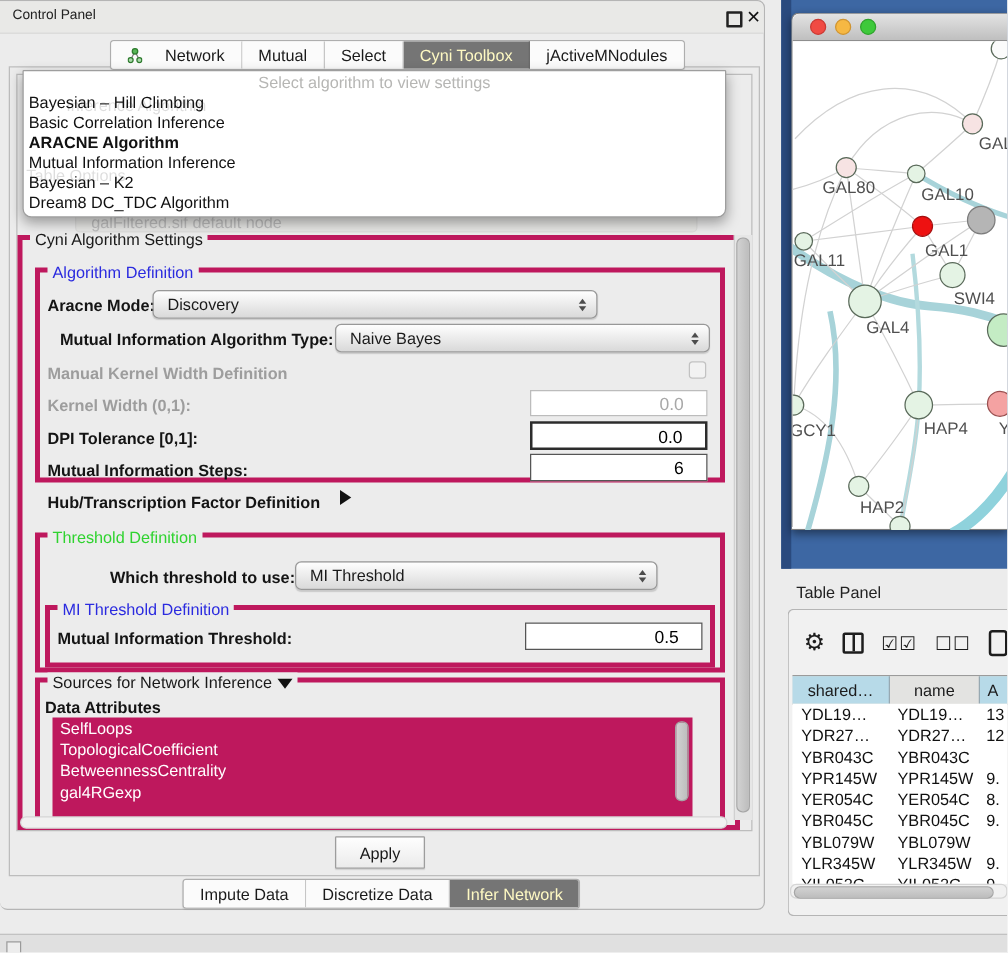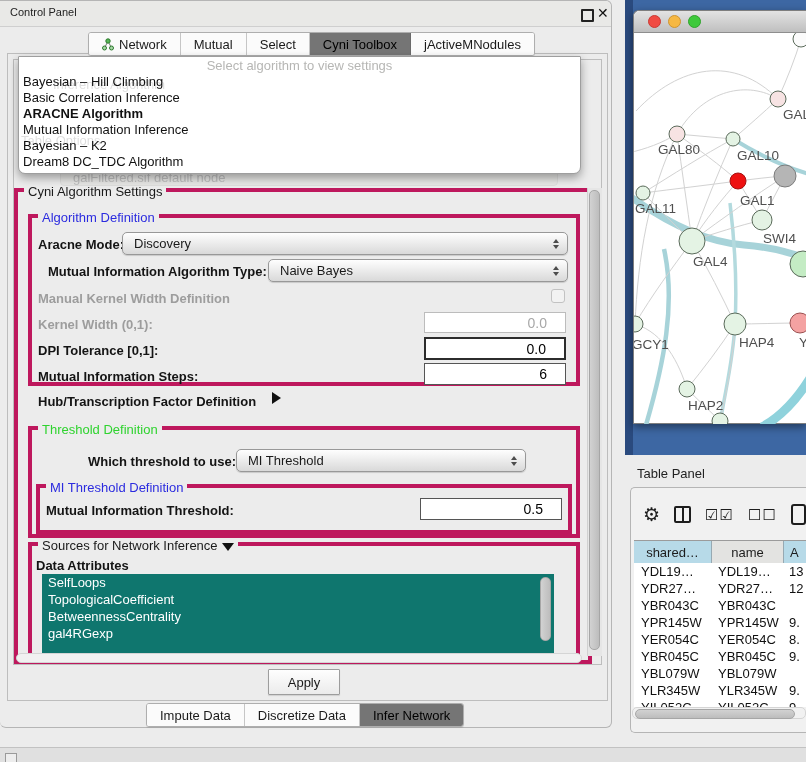--- a/index.html
+++ b/index.html
@@ -8,23 +8,23 @@
   .abs{position:absolute}
   
   .cp{left:0;top:5;width:612px;height:728px;background:#ececec;border:1px solid #b5b5b5;
       border-left:none;border-radius:0 6px 6px 6px;box-sizing:border-box}
   .cp-titlebar{left:0;top:0;width:100%;height:25px;background:#e9e9e7;border-bottom:1px solid #cfcfcf;border-radius:0 6px 0 0}
   .cp-title{left:10px;top:5px;font-size:11px;color:#222}
   .float-btn{left:581px;top:8px;width:9px;height:9px;border:2px solid #222;border-radius:1px}
   .close-btn{left:597px;top:4px;font-size:14px;font-weight:bold;color:#111}
   
   .tabbar{display:flex;height:22px;border:1px solid #aeaeae;border-radius:3px;overflow:hidden;background:#fbfbfb;box-shadow:0 1px 1px rgba(0,0,0,.08)}
-  .tab{display:flex;align-items:center;gap:5px;padding:0 13px;font-size:13px;background:#fbfbfb;border-right:1px solid #c6c6c6;white-space:nowrap}
+  .tab{display:flex;align-items:center;gap:18px;padding:0 13px;font-size:13px;background:#fbfbfb;border-right:1px solid #c6c6c6;white-space:nowrap}
   .tab:last-child{border-right:none}
-  .tab.selected{background:#757575;color:#000000;border-right-color:#6a6a6a}
+  .tab.selected{background:#757575;color:#fef9c3;border-right-color:#6a6a6a}
   
   .pbox{border:1px solid #bdbdbd;background:#ececec}
   
   .popup{left:18px;top:56px;width:561px;height:116px;background:#fff;border:1px solid #9e9e9e;
          border-radius:1px 1px 7px 7px;box-shadow:0 4px 10px rgba(0,0,0,.35);z-index:40}
   .popup-ph{height:17px;line-height:17px;text-align:center;font-size:13px;color:#b6b6b4;position:relative;z-index:2}
   .dd-item{height:16px;line-height:16px;font-size:13px;padding-left:4px;color:#111;position:relative;z-index:2;white-space:nowrap}
   .dd-item.bold{font-weight:bold}
   .ghost{font-size:13px;color:#000;opacity:.13;z-index:1;white-space:nowrap}
   .obscured-row{left:60px;top:168px;width:498px;height:18px;background:#e3e3e1;border:1px solid #d2d2d0;border-radius:4px;
@@ -45,21 +45,21 @@
   .tri-dn{width:0;height:0;border-left:3.5px solid transparent;border-right:3.5px solid transparent;border-top:4.5px solid #4c4c4c}
   
   .field{background:#fff;font-size:14px;display:flex;align-items:center;justify-content:flex-end;padding-right:18px;box-sizing:border-box}
   .f-dis{border:1px solid #bcbcbc;color:#a8a8a8}
   .f-strong{border:2px solid #2c2c2c;color:#000}
   .f-med{border:1px solid #555;color:#000}
   .checkbox{width:14px;height:14px;background:#f2f2f2;border:1px solid #c2c2c2;border-radius:3px;box-sizing:border-box}
   .disclose{width:0;height:0;border-top:6px solid transparent;border-bottom:6px solid transparent;border-left:9px solid #111;display:inline-block}
   .tri-small-dn{display:inline-block;width:0;height:0;border-left:6px solid transparent;border-right:6px solid transparent;border-top:8px solid #111;vertical-align:middle;margin-left:4px}
   
-  .attr-list{background:#0f766e;overflow:hidden}
+  .attr-list{background:#be185d;overflow:hidden}
   .attr-item{color:#fff;font-size:13px;height:17px;line-height:17px;padding-left:6px}
   
   .sb-track-v{background:#e6e6e6;border-left:1px solid #d0d0d0}
   .sb-thumb{background:linear-gradient(90deg,#d2d2d2,#bdbdbd);border:1px solid #a6a6a6;border-radius:5px}
   .sb-thumb-h{background:linear-gradient(#d2d2d2,#bdbdbd);border:1px solid #a6a6a6;border-radius:5px}
   .sb-track-h{background:#f1f1f1;border:1px solid #d5d5d5;border-radius:5px}
   
   .btn{background:linear-gradient(#fefefe,#ebebeb);border:1px solid #9d9d9d;border-radius:1px;font-size:13px;
        display:flex;align-items:center;justify-content:center;box-shadow:0 1px 1px rgba(0,0,0,.12)}
   
@@ -154,21 +154,21 @@
     </div>
 
     <div class="abs sb-track-v" style="left:587px;top:187px;width:14px;height:468px"></div>
     <div class="abs sb-thumb" style="left:589px;top:189px;width:9px;height:458px"></div>
 
     <div class="abs group" style="left:28px;top:213px;width:544px;height:164px">
       <span class="glegend blue">Algorithm Definition</span>
     </div>
 
     <div class="abs lbl" style="left:38px;top:236px">Aracne Mode:</div>
-    <div class="abs combo" style="left:122px;top:231px;width:446px;height:23px">
+    <div class="abs combo" style="left:122px;top:231px;width:356px;height:23px">
       <span>Discovery</span>
       <span class="arrows">
           <span class="tri-up"></span>
           <span class="tri-dn"></span>
         </span>
     </div>
 
     <div class="abs lbl" style="left:48px;top:263px">Mutual Information Algorithm Type:</div>
     <div class="abs combo" style="left:268px;top:258px;width:300px;height:23px">
       <span>Naive Bayes</span>

